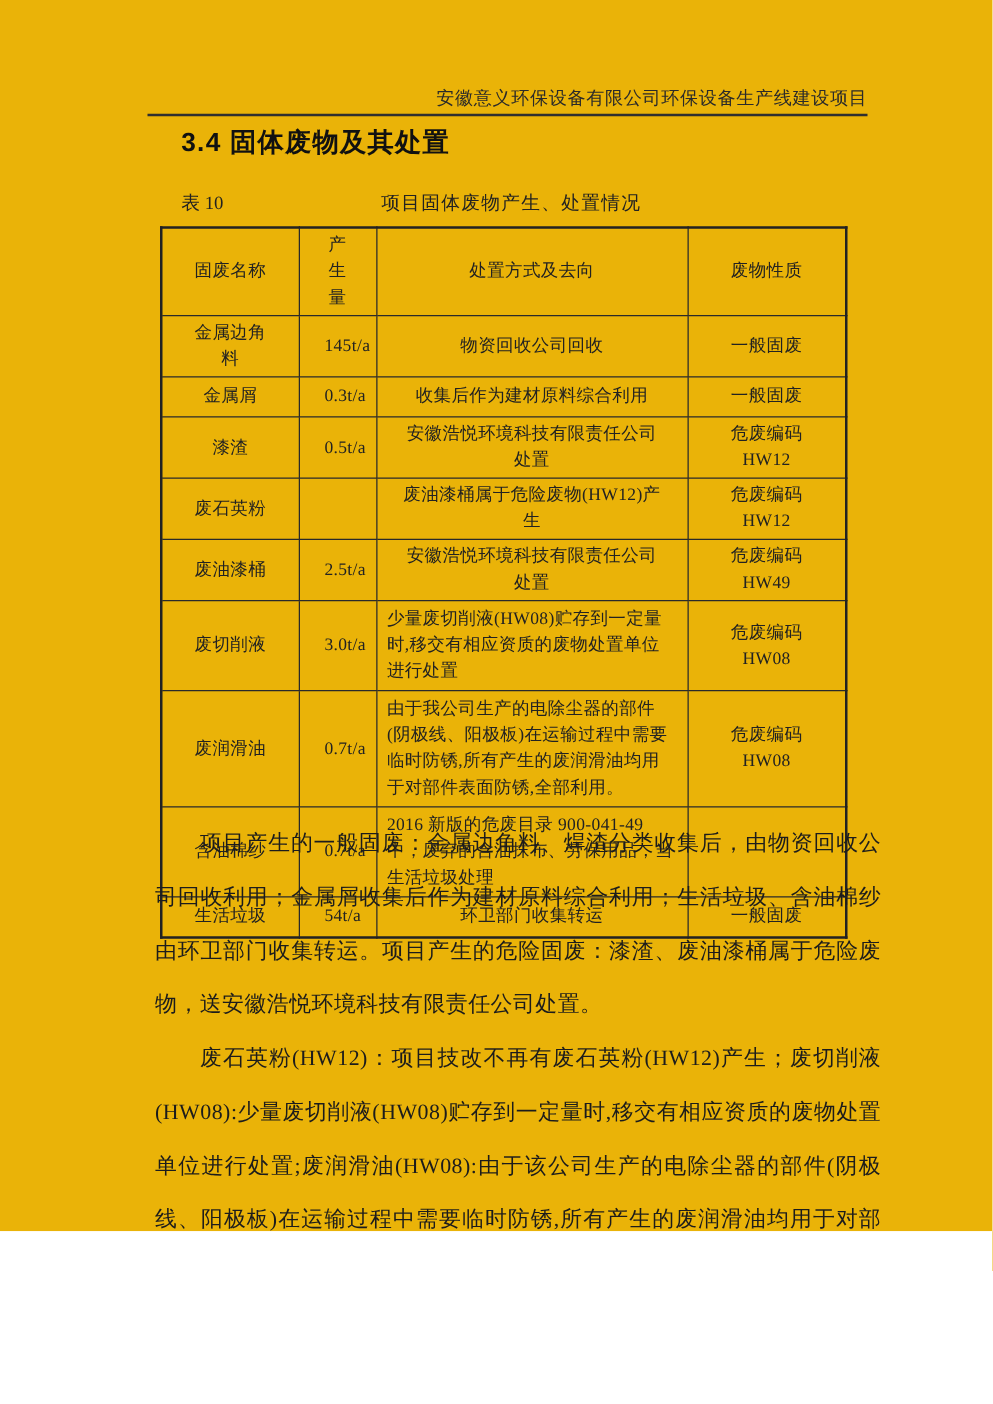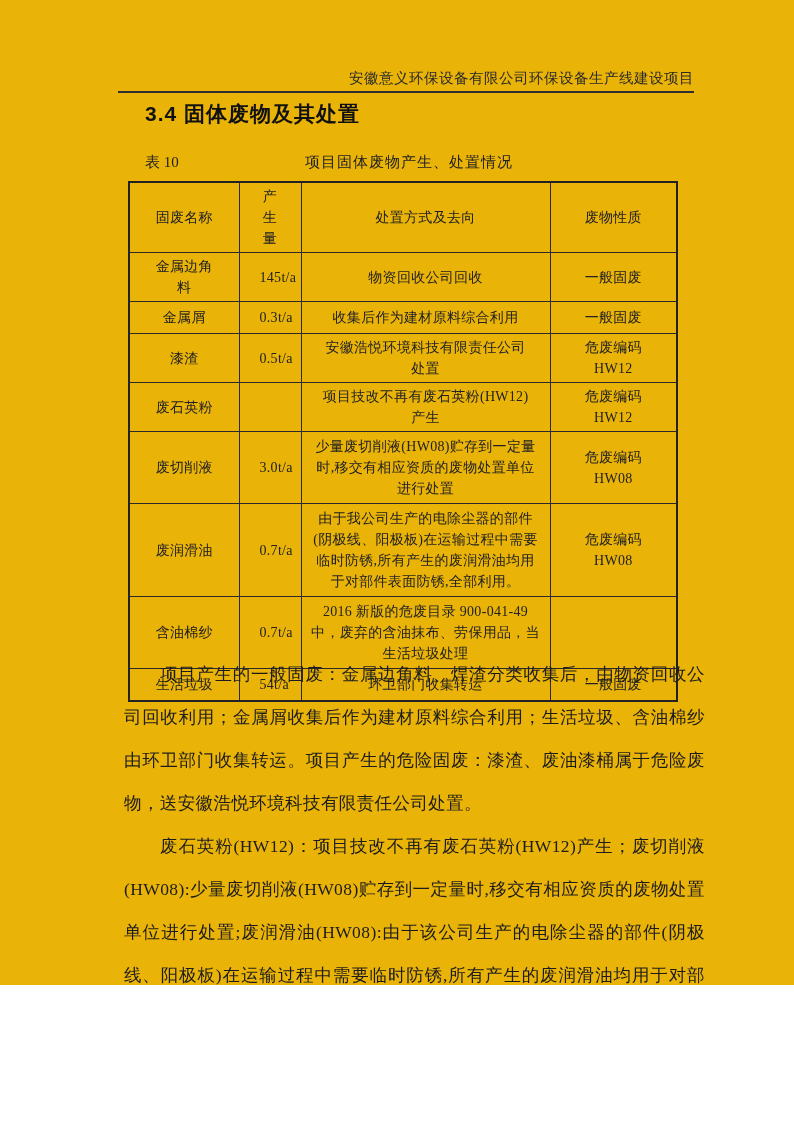--- a/index.html
+++ b/index.html
@@ -66,21 +66,21 @@
     border: 1.5px solid #2a2a2a;
     text-align: center;
     vertical-align: middle;
     font-weight: normal;
     padding: 3px 20px;
     height: 32px;
     line-height: 21px;
     letter-spacing: 0.3px;
     overflow: hidden;
   }
-  table.waste-table td.left { text-align: center; padding: 4px 8px; }
+  table.waste-table td.left { text-align: left; padding: 4px 8px; }
   .paragraphs {
     position: absolute;
     top: 653px;
     left: 112px;
     width: 581px;
     font-size: 17.5px;
     line-height: 43px;
     color: #1c1c1c;
     text-align: justify;
     letter-spacing: 0.4px;
@@ -142,22 +142,28 @@
         </tr>
         <tr>
           <td>漆渣</td>
           <td>0.5t/a</td>
           <td>安徽浩悦环境科技有限责任公司处置</td>
           <td>危废编码 HW12</td>
         </tr>
         <tr>
           <td>废石英粉</td>
           <td></td>
-          <td>项目技改不再有废石英粉(HW12)产生</td>
+          <td>废油漆桶属于危险废物(HW12)产生</td>
           <td>危废编码 HW12</td>
+        </tr>
+        <tr>
+          <td>废油漆桶</td>
+          <td>2.5t/a</td>
+          <td>安徽浩悦环境科技有限责任公司处置</td>
+          <td>危废编码 HW49</td>
         </tr>
         <tr>
           <td>废切削液</td>
           <td>3.0t/a</td>
           <td class="left">少量废切削液(HW08)贮存到一定量时,移交有相应资质的废物处置单位进行处置</td>
           <td>危废编码 HW08</td>
         </tr>
         <tr>
           <td>废润滑油</td>
           <td>0.7t/a</td>

